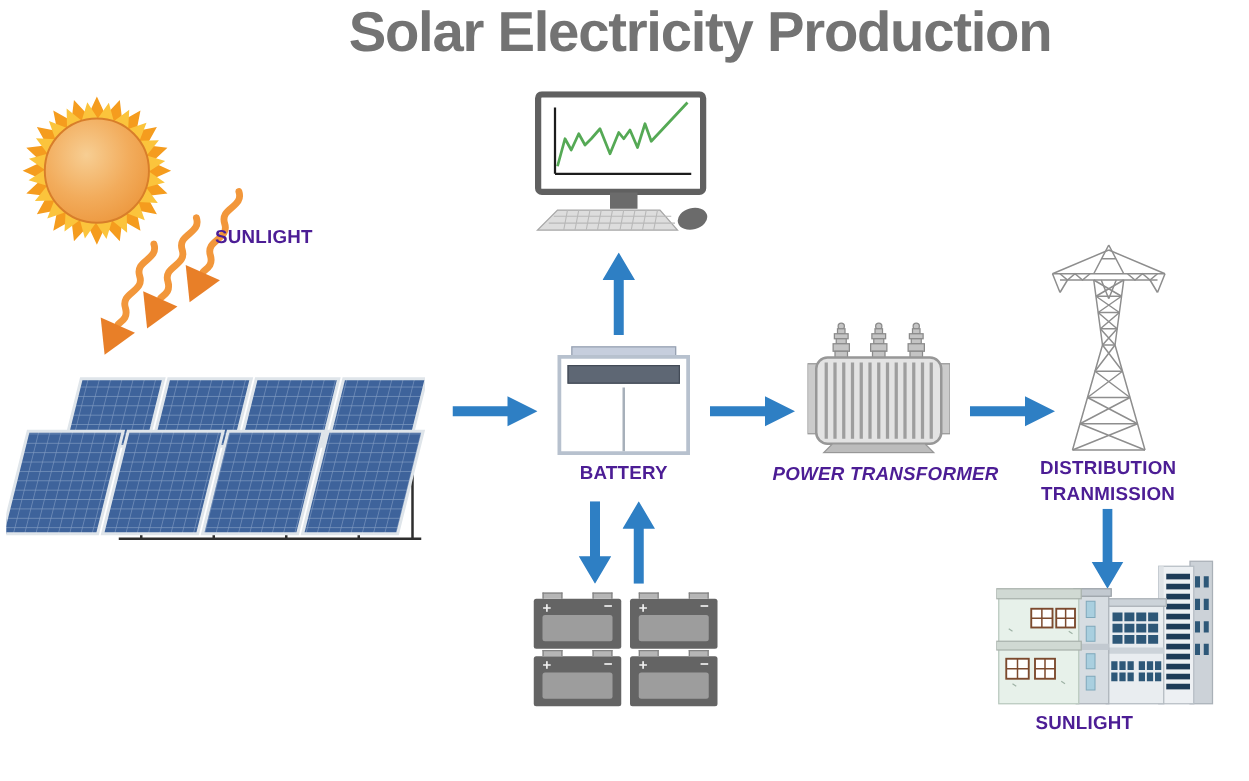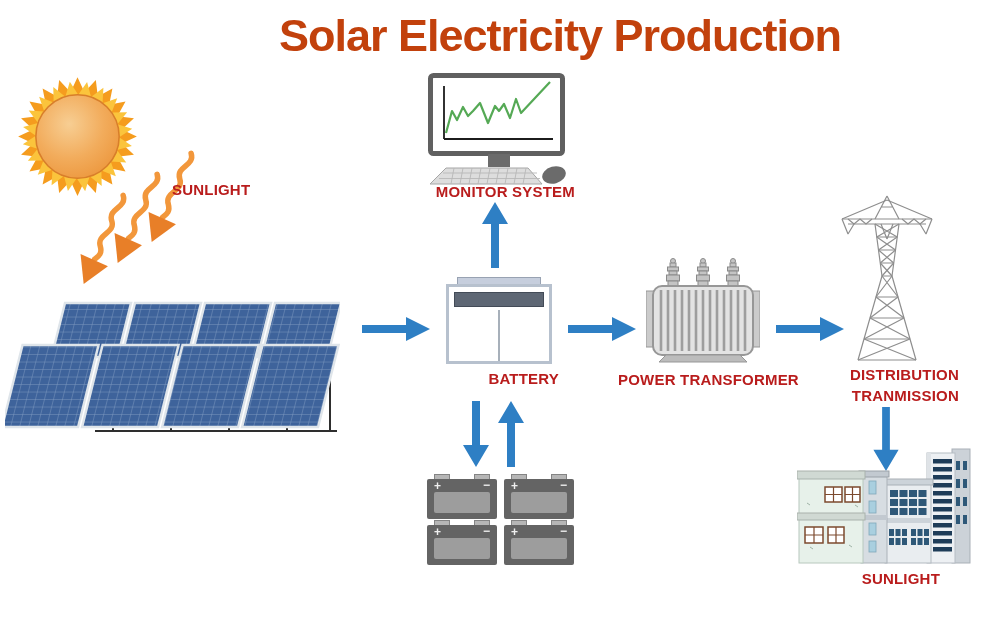--- a/index.html
+++ b/index.html
@@ -1,22 +1,22 @@
 <!DOCTYPE html>
 <html><head>
 <meta charset="utf-8">
 <style>
   html,body{margin:0;padding:0;background:#fff;}
   #canvas{position:relative;width:999px;height:625px;background:#ffffff;overflow:hidden;
           font-family:"Liberation Sans",sans-serif;}
   .abs{position:absolute;}
-  .title{position:absolute;left:125px;width:870px;top:10px;text-align:center;
-         font-weight:bold;font-size:45px;letter-spacing:-1px;color:#c2410c;}
-  .lbl{position:absolute;font-weight:bold;font-size:15px;color:#b91c1c;
-       text-align:right;letter-spacing:.2px;white-space:nowrap;}
+  .title{position:absolute;left:125px;width:870px;top:0;text-align:center;
+         font-weight:bold;font-size:45px;letter-spacing:-1px;color:#737373;}
+  .lbl{position:absolute;font-weight:bold;font-size:15px;color:#4c1d95;
+       text-align:center;letter-spacing:.2px;white-space:nowrap;}
   svg{display:block;}
   
   .inverter{position:absolute;left:446px;top:277px;width:106px;height:87px;}
   .inv-tab{position:absolute;left:11px;top:0;width:82px;height:9px;background:#c6cedd;border:1px solid #98a2b2;}
   .inv-box{position:absolute;left:0;top:7px;width:100px;height:74px;background:#fff;border:3px solid #b7c1ce;}
   .inv-bar{position:absolute;left:5px;right:5px;top:5px;height:13px;background:#5e6774;border:1px solid #434b57;}
   .inv-divider{position:absolute;left:49px;top:23px;bottom:0;width:2px;background:#a7b0ba;}
   
   .battery-grid{position:absolute;left:427px;top:479px;display:grid;
                 grid-template-columns:70px 70px;gap:6px 7px;}
@@ -107,21 +107,20 @@
 
   <svg class="abs" style="left:428px;top:73px;" width="140" height="112" viewBox="0 0 140 112">
     <rect x="2.5" y="2.5" width="132" height="78" rx="3" fill="#ffffff" stroke="#606060" stroke-width="5"></rect>
     <path d="M16,13 V66 M16,66 H125" stroke="#1c1c1c" stroke-width="1.8" fill="none"></path>
     <polyline points="18,60 24,38 29,47 35,34 40,43 45,38 52,30 60,50 67,33 71,38 76,31 82,45 88,26 93,40 122,9" fill="none" stroke="#55A955" stroke-width="2.2" stroke-linejoin="round"></polyline>
     <rect x="60" y="81" width="22" height="13" fill="#6b6b6b"></rect>
     <polygon points="18,95 100,95 114,111 2,111" fill="#dddddd" stroke="#a6a6a6" stroke-width="1"></polygon>
     <path d="M15,100 H109 M11,105.5 H112 M26,95 L23,111 M35,95 L32,111 M44,95 L41,111 M53,95 L50,111 M62,95 L59,111 M71,95 L68,111 M80,95 L77,111 M89,95 L86,111 M98,95 L95,111" stroke="#b8b8b8" stroke-width="0.9" fill="none"></path>
     <ellipse cx="126" cy="102" rx="12" ry="8.5" fill="#6b6b6b" transform="rotate(-15 126 102)"></ellipse>
   </svg>
-  <div class="lbl" style="left:425px;width:150px;top:183px;">MONITOR SYSTEM</div>
 
   <svg class="abs" style="left:463px;top:401px;" width="26" height="66" viewBox="0 0 26 66">
     <polygon points="13,66 0,44 9,44 9,0 17,0 17,44 26,44" fill="#2E7FC4"></polygon>
   </svg>
   <svg class="abs" style="left:498px;top:401px;" width="26" height="66" viewBox="0 0 26 66">
     <polygon points="13,0 26,22 17,22 17,66 9,66 9,22 0,22" fill="#2E7FC4"></polygon>
   </svg>
 
   <div class="battery-grid">
     <div class="battery">
@@ -178,21 +177,21 @@
         <rect x="83" y="14" width="8" height="4"></rect>
         <rect x="80.5" y="18" width="13" height="6"></rect>
         <rect x="82" y="24" width="10" height="6"></rect>
     </g>
     <rect x="0" y="34" width="9" height="56" fill="#cbcbcb" stroke="#979797"></rect>
     <rect x="105" y="34" width="9" height="56" fill="#cbcbcb" stroke="#979797"></rect>
     <rect x="7" y="29" width="100" height="69" rx="9" fill="#e3e3e3" stroke="#979797" stroke-width="2"></rect>
     <path d="M15,33 V94 M22,33 V94 M29,33 V94 M36,33 V94 M43,33 V94 M50,33 V94 M57,33 V94 M64,33 V94 M71,33 V94 M78,33 V94 M85,33 V94 M92,33 V94 M99,33 V94" stroke="#9e9e9e" stroke-width="2.6" fill="none"></path>
     <polygon points="20,98 94,98 101,105 13,105" fill="#bcbcbc" stroke="#979797"></polygon>
   </svg>
-  <div class="lbl" style="left:618px;width:166px;top:371px;">POWER TRANSFORMER</div>
+  <div class="lbl" style="left:618px;width:166px;top:371px;font-style:italic;">POWER TRANSFORMER</div>
 
   <svg class="abs" style="left:776px;top:316px;" width="68" height="26" viewBox="0 0 68 26">
     <polygon points="0,9 44,9 44,1 68,13 44,25 44,17 0,17" fill="#2E7FC4"></polygon>
   </svg>
 
   <svg class="abs" style="left:832px;top:192px;" width="110" height="172" viewBox="0 0 110 172">
     <g stroke="#8e8e8e" stroke-width="1.2" fill="none">
       <path d="M55,4 L43,27 M55,4 L67,27 M49,15 L61,15"></path>
       <path d="M10,27 L100,27 M16,32 L94,32"></path>
       <path d="M55,8 L10,27 M55,8 L100,27"></path>

